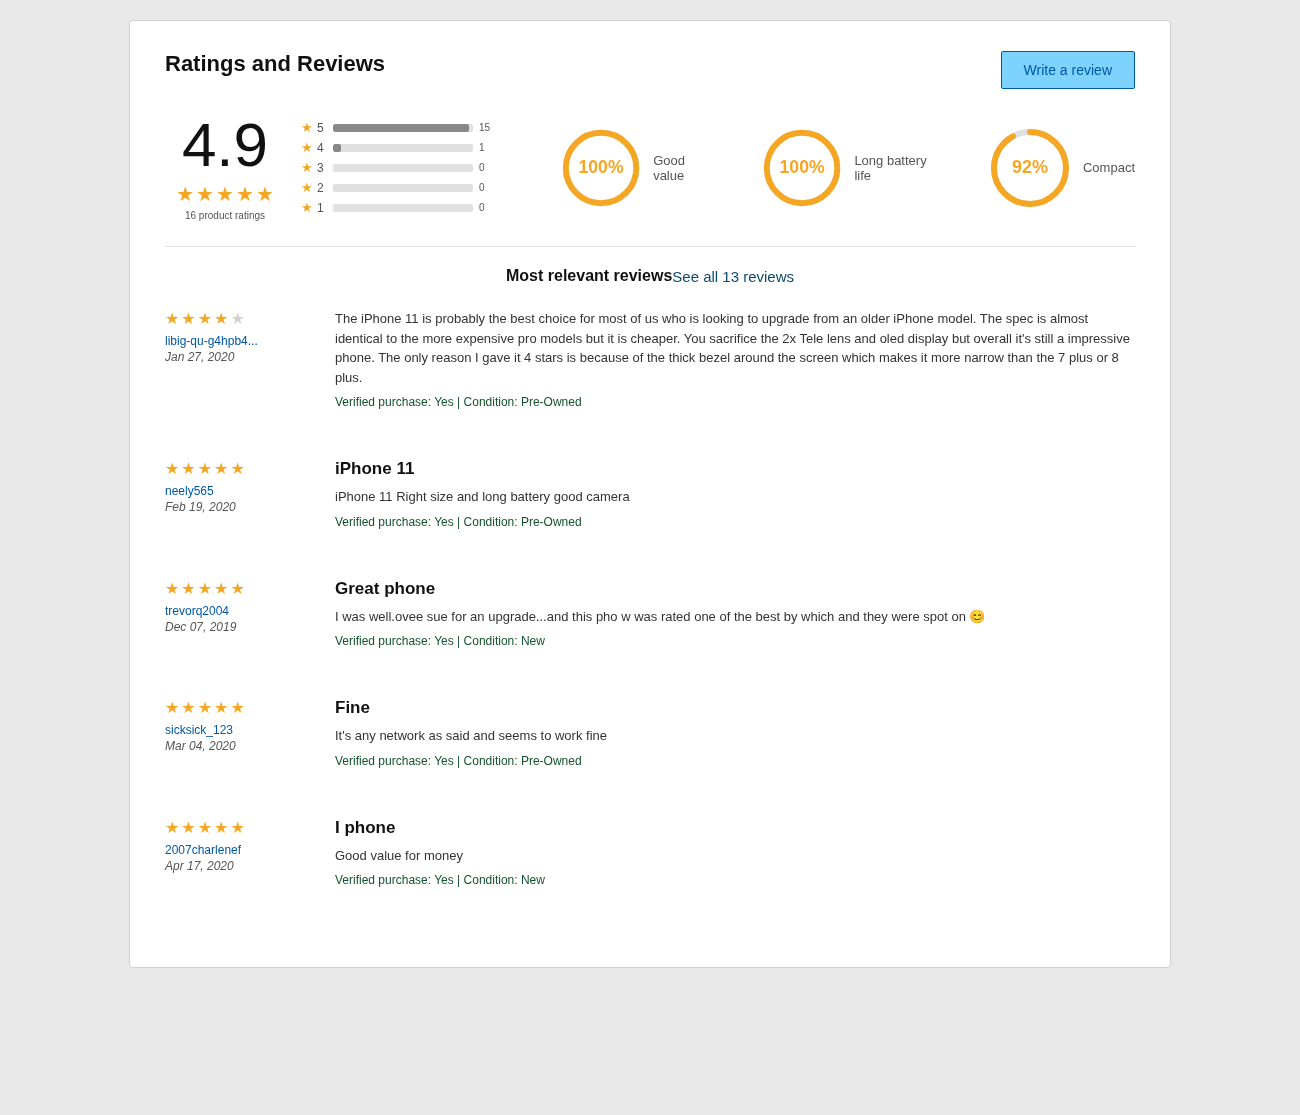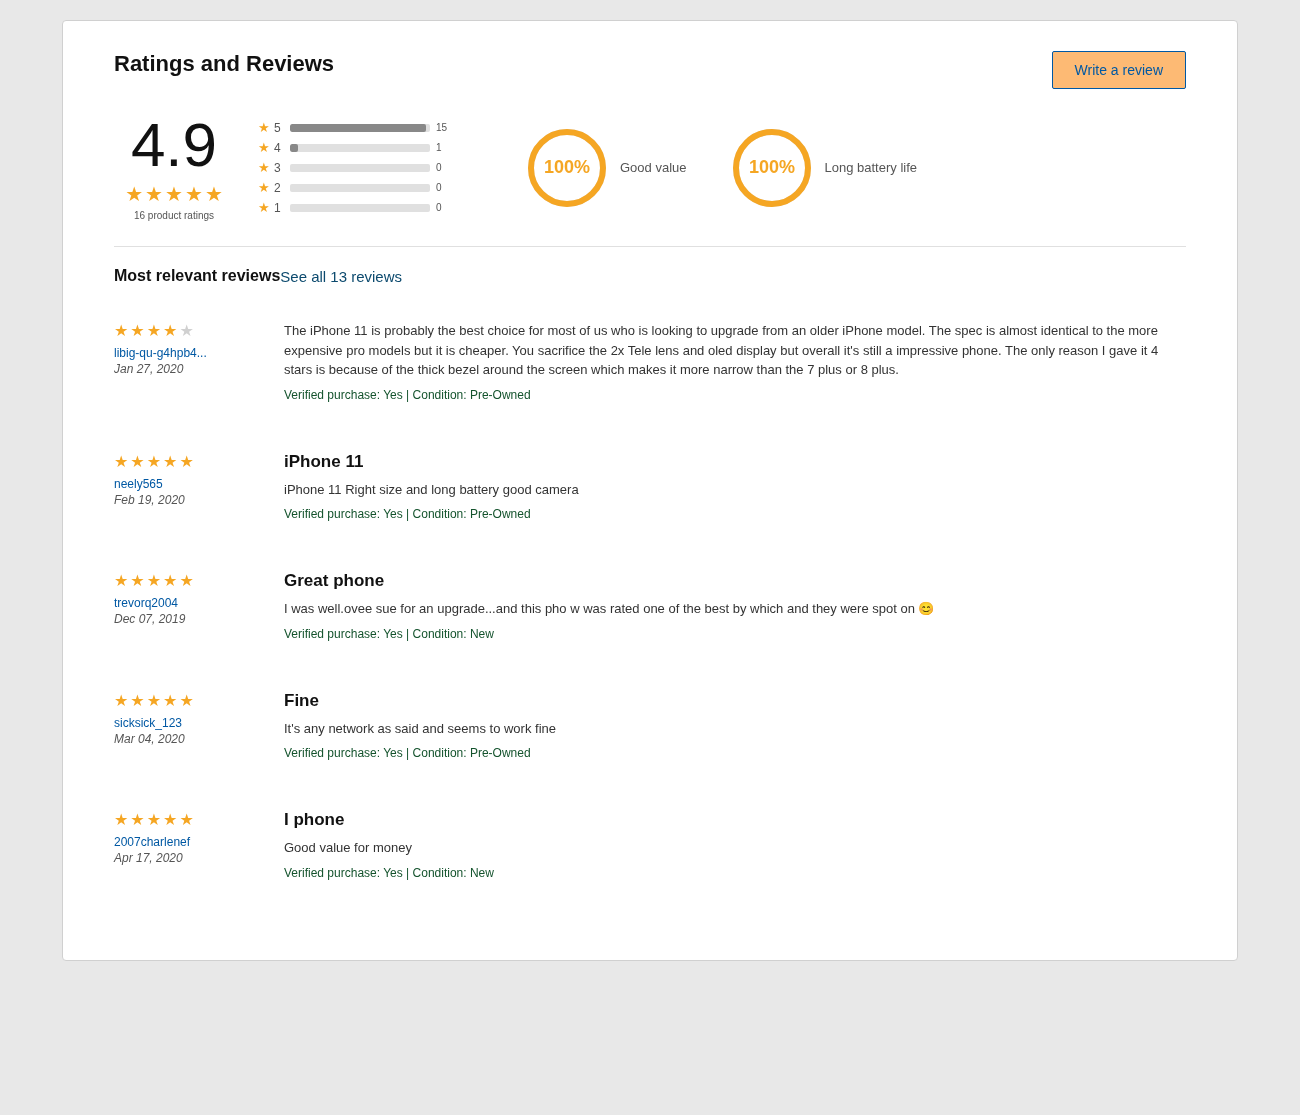--- a/index.html
+++ b/index.html
@@ -9,49 +9,49 @@
       display: flex;
       justify-content: center;
       align-items: flex-start;
       padding: 20px;
       min-height: 1115px;
     }
     .card {
       background: #fff;
       border: 1px solid #d0d0d0;
       border-radius: 4px;
-      width: 1176px;
-      padding: 30px 51px;
+      width: 1042px;
+      padding: 30px 35px;
     }
     
     .header-row {
       display: flex;
       justify-content: space-between;
       align-items: flex-start;
       margin-bottom: 25px;
     }
     .section-title {
       font-size: 22px;
       font-weight: bold;
       color: #111;
     }
     .write-review-btn {
       border: 1px solid #0058a3;
       color: #0058a3;
-      background: #fdba74;
+      background: #7dd3fc;
       padding: 10px 22px;
       font-size: 14px;
       cursor: pointer;
       border-radius: 2px;
     }
     
     .ratings-summary {
       display: flex;
       align-items: center;
-      gap: 24px;
+      gap: 16px;
       margin-bottom: 25px;
     }
     .overall-score {
       display: flex;
       flex-direction: column;
       align-items: center;
       min-width: 120px;
     }
     .big-score {
       font-size: 62px;
@@ -134,23 +134,23 @@
 
     
     .divider {
       border: none;
       border-top: 1px solid #e0e0e0;
       margin: 10px 0 20px 0;
     }
     
     .relevant-row {
       display: flex;
-      justify-content: flex-start;
+      justify-content: center;
       align-items: center;
-      margin-bottom: 36px;
+      margin-bottom: 24px;
     }
     .relevant-title {
       font-size: 16px;
       font-weight: bold;
       color: #111;
     }
     .see-all-link {
       color: #0c4a6e;
       font-size: 15px;
       text-decoration: none;
@@ -280,20 +280,28 @@
           <span class="circle-label">Good value</span>
         </div>
         <div class="circle-item">
           <svg width="90" height="90" viewBox="0 0 90 90">
             <circle cx="45" cy="45" r="36" fill="none" stroke="#e0e0e0" stroke-width="6"></circle>
             <circle cx="45" cy="45" r="36" fill="none" stroke="#f5a623" stroke-width="6" stroke-dasharray="226.1946710584651" stroke-dashoffset="0" stroke-linecap="round" transform="rotate(-90 45 45)"></circle>
             <text x="45" y="45" class="circle-text">100%</text>
           </svg>
           <span class="circle-label">Long battery life</span>
         </div>
+        <div class="circle-item">
+          <svg width="90" height="90" viewBox="0 0 90 90">
+            <circle cx="45" cy="45" r="36" fill="none" stroke="#e0e0e0" stroke-width="6"></circle>
+            <circle cx="45" cy="45" r="36" fill="none" stroke="#f5a623" stroke-width="6" stroke-dasharray="226.1946710584651" stroke-dashoffset="18.0955736846772" stroke-linecap="round" transform="rotate(-90 45 45)"></circle>
+            <text x="45" y="45" class="circle-text">92%</text>
+          </svg>
+          <span class="circle-label">Compact</span>
+        </div>
       </div>
   </div>
 
   <hr class="divider">
 
   <div class="relevant-row">
     <span class="relevant-title">Most relevant reviews</span>
     <a class="see-all-link">See all 13 reviews</a>
   </div>
 

